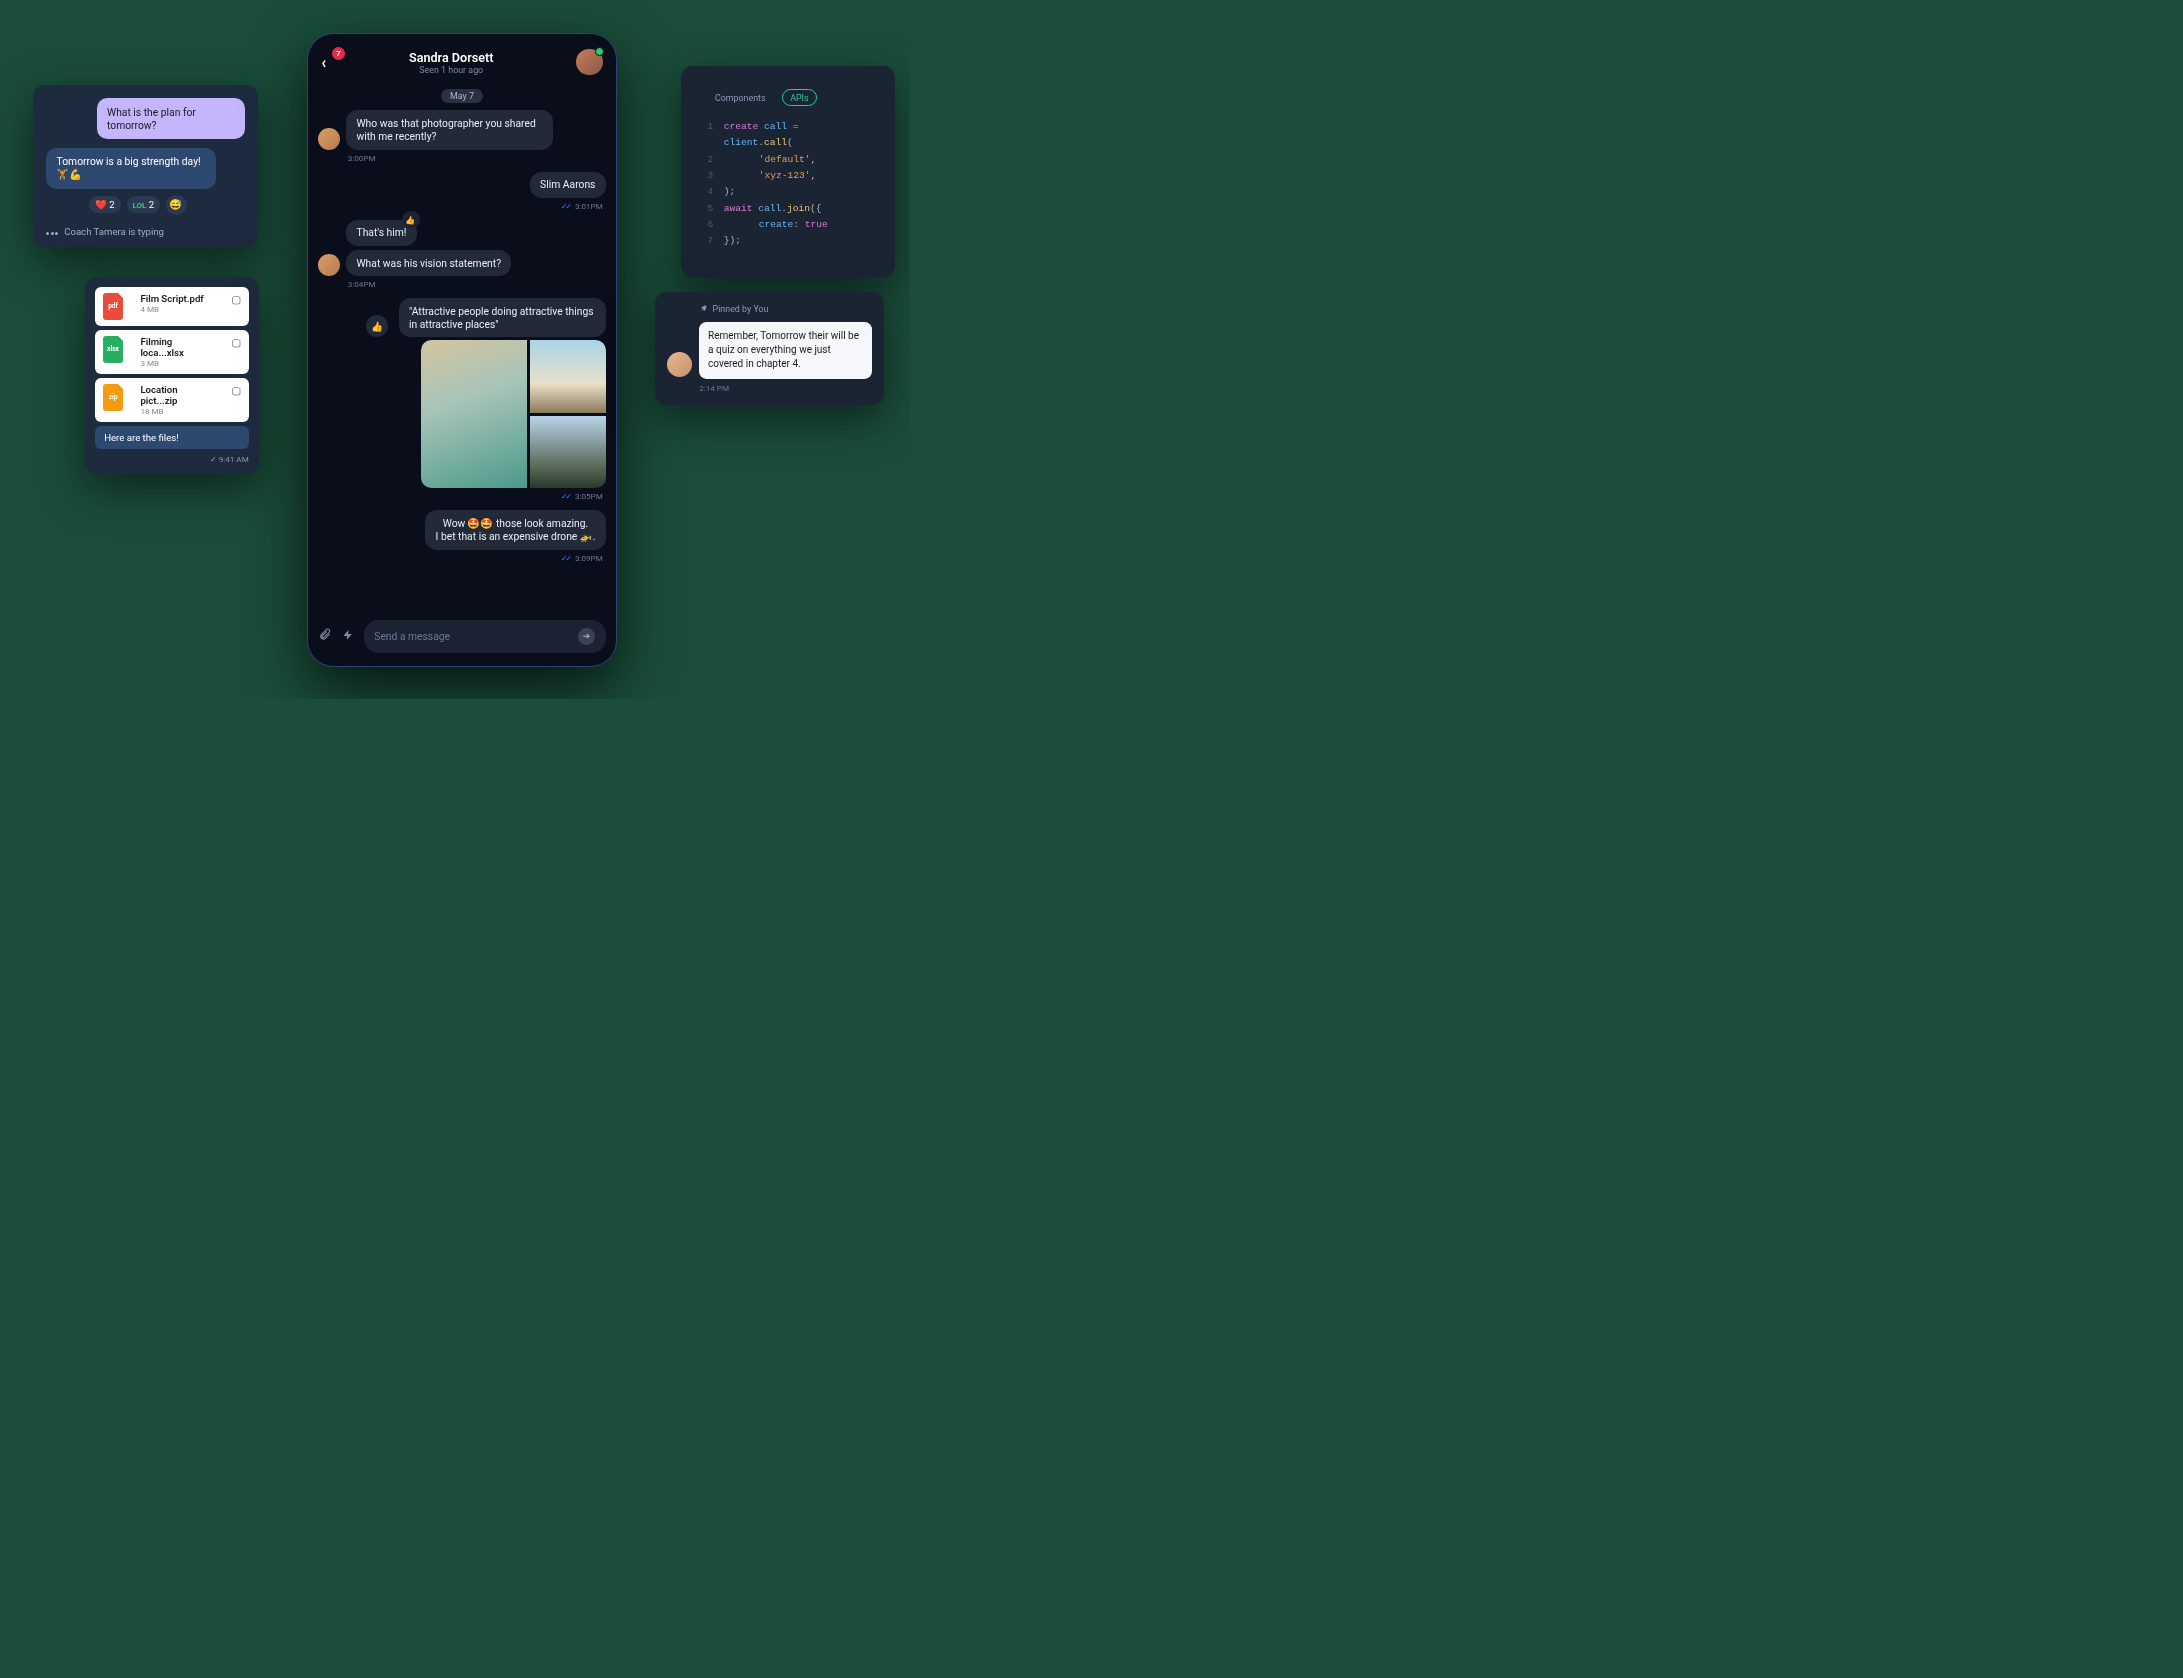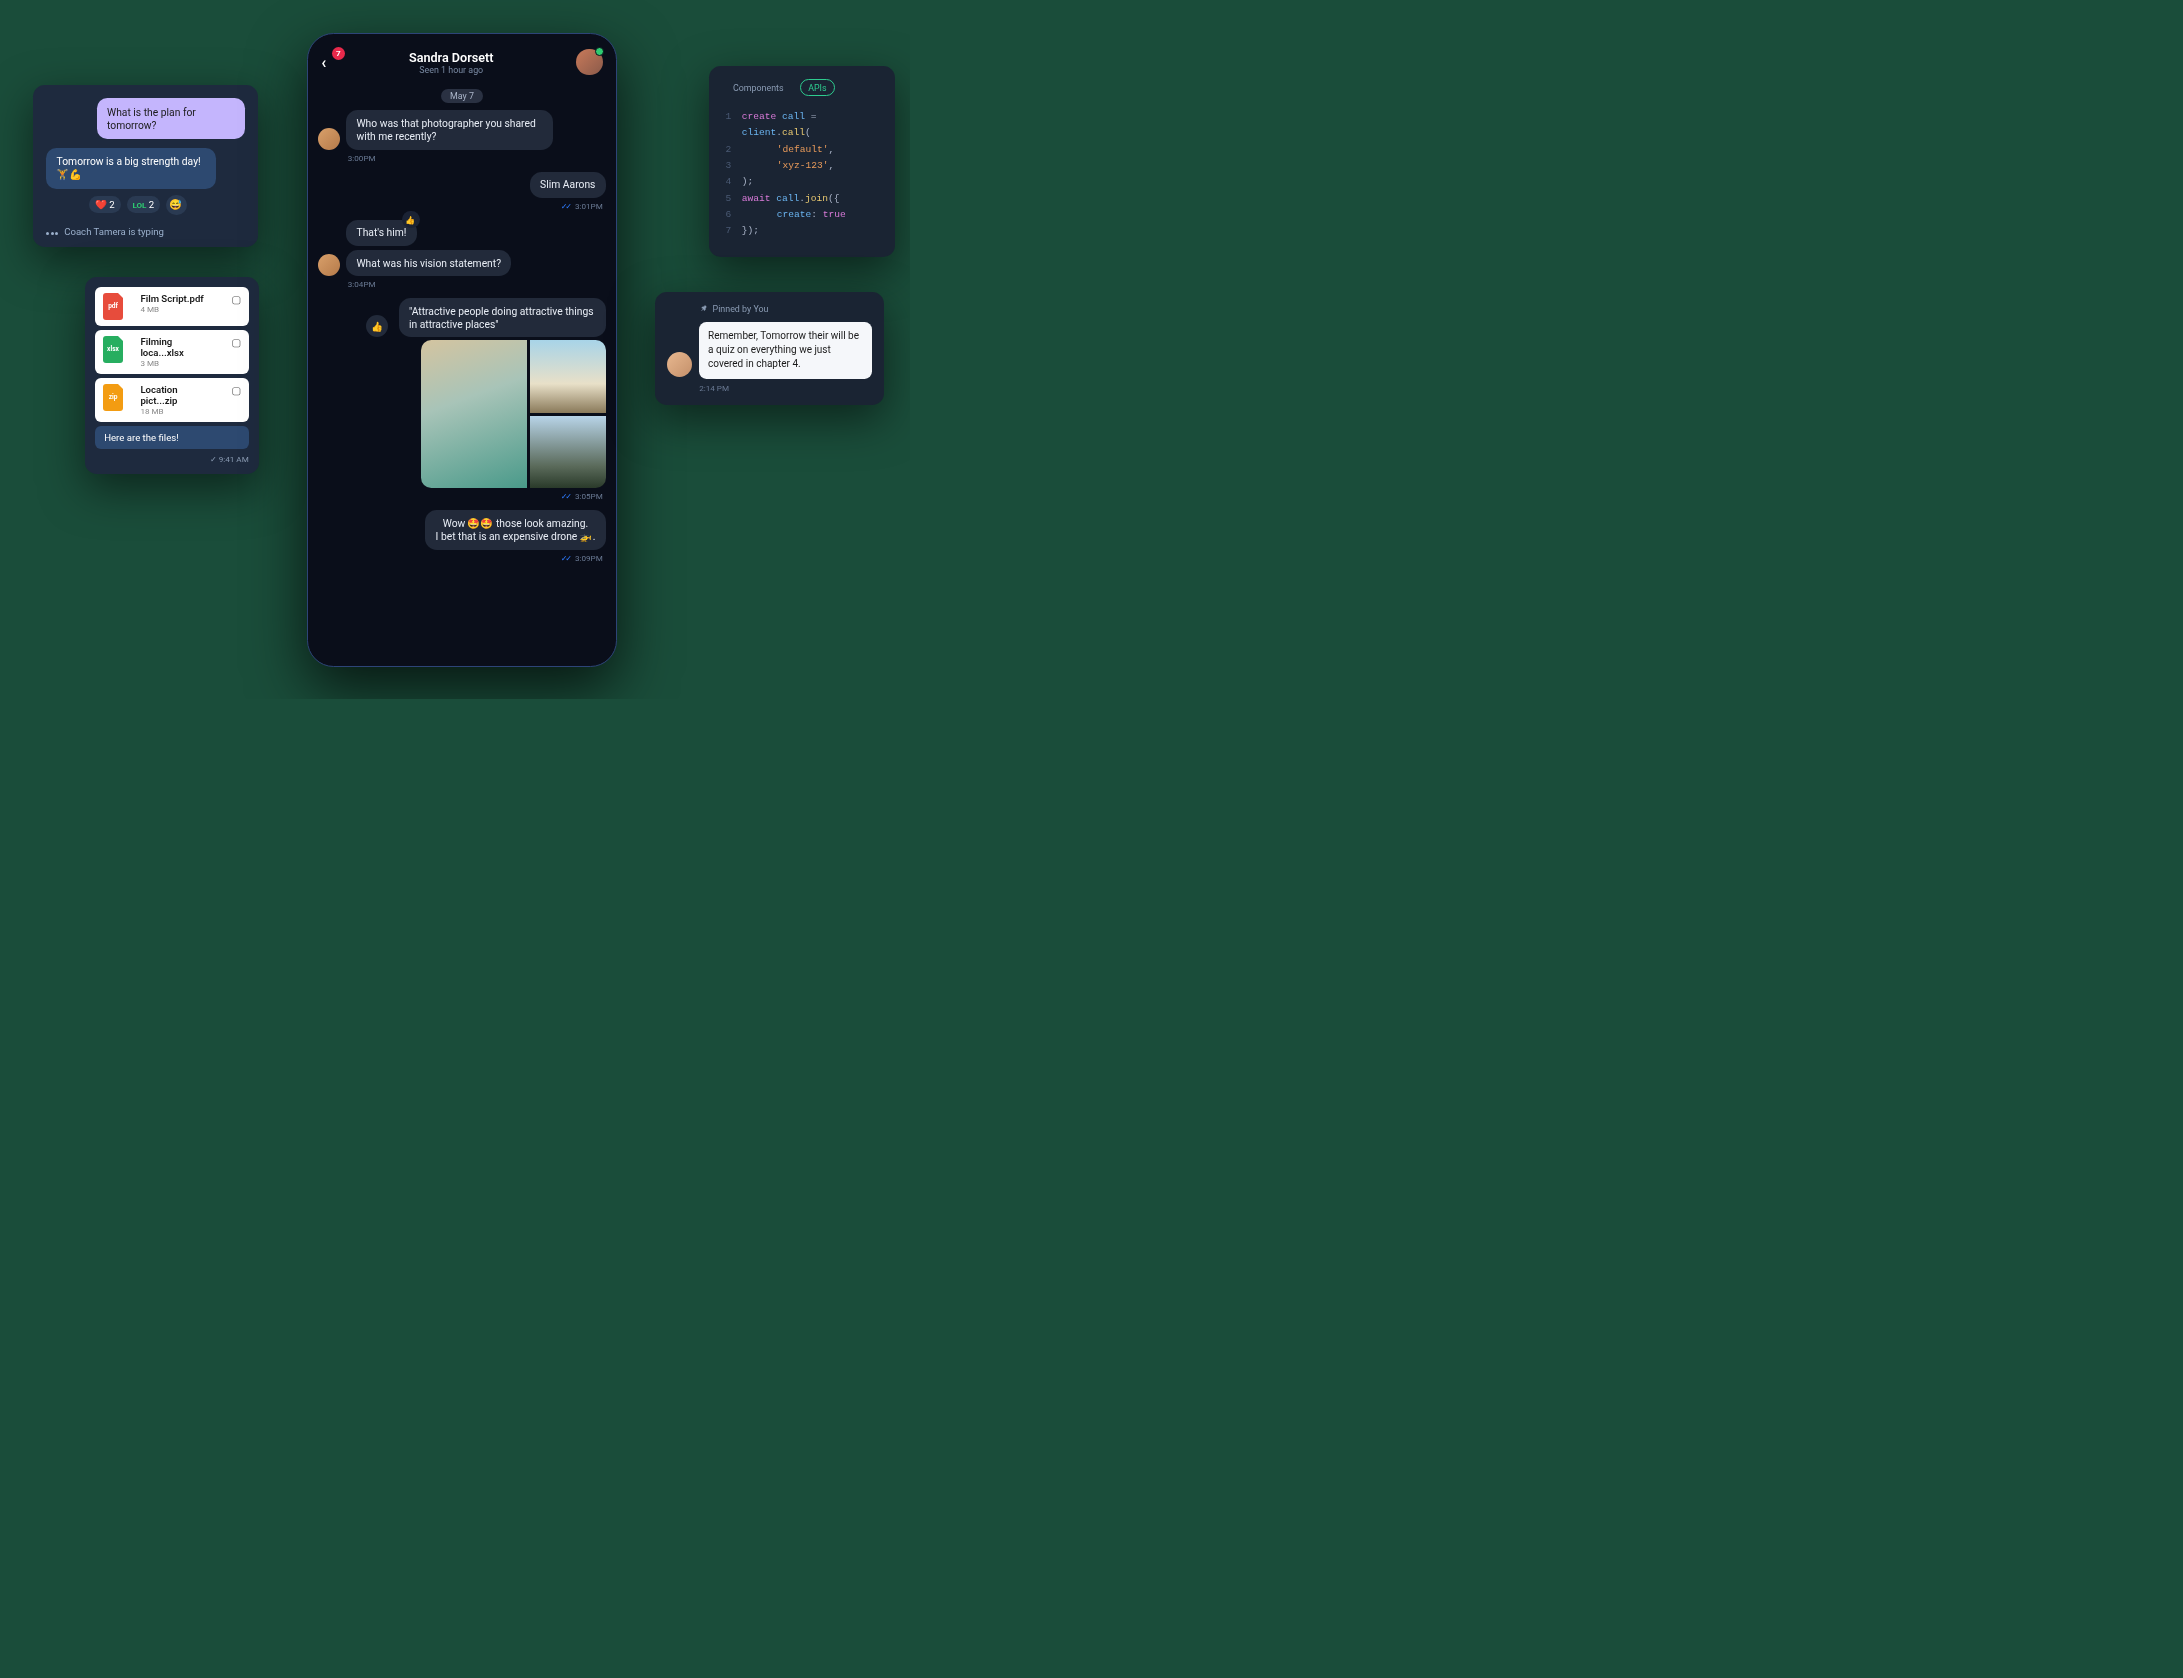--- a/index.html
+++ b/index.html
@@ -252,22 +252,22 @@
   .send-btn {
     width: 17.7px; height: 17.7px; border-radius: 50%;
     background: #3a4258;
     display: flex; align-items: center; justify-content: center;
     color: #aab4c8; font-size: 8.9px;
   }
 
   
   .code-card {
     right: 14.8px; top: 66px;
-    width: 186px;
-    padding: 6px;
+    width: 214px;
+    padding: 16px;
     background: #1a2433;
   }
   .code-tabs {
     padding: 7.4px 10.3px;
     display: flex; gap: 8.9px;
     align-items: center;
   }
   .code-tab {
     font-size: 8.9px;
     color: #8a9bb3;
@@ -446,20 +446,38 @@
         <div>Wow 🤩🤩 those look amazing.</div>
         <div>I bet that is an expensive drone 🚁.</div>
       </div>
     </div>
     <div class="msg-time sent">
       <span class="checks">✓✓</span>
       <span>3:09PM</span>
     </div>
   </div>
 
+  <div class="phone-input">
+    <span class="input-icon">
+      <svg width="13.3" height="13.3" viewBox="0 0 24 24" fill="none" stroke="currentColor" stroke-width="2">
+          <path d="M21 11l-8 8a5 5 0 01-7-7l9-9a3.5 3.5 0 015 5l-9 9a2 2 0 01-3-3l8-8"></path>
+        </svg>
+    </span>
+    <span class="input-icon">
+      <svg width="11.8" height="11.8" viewBox="0 0 24 24" fill="currentColor">
+          <path d="M13 2L3 14h7v8l10-12h-7z"></path>
+        </svg>
+    </span>
+    <div class="input-box">
+      <span class="input-placeholder">Send a message</span>
+      <div class="send-btn">
+        <span>➔</span>
+      </div>
+    </div>
+  </div>
 </div>
 
 <div class="card code-card">
   <div class="code-tabs">
     <div class="code-tab">Components</div>
     <div class="code-tab active">APIs</div>
   </div>
   <div class="code-body">
     <div class="code-line">
         <span class="line-no">1</span>

